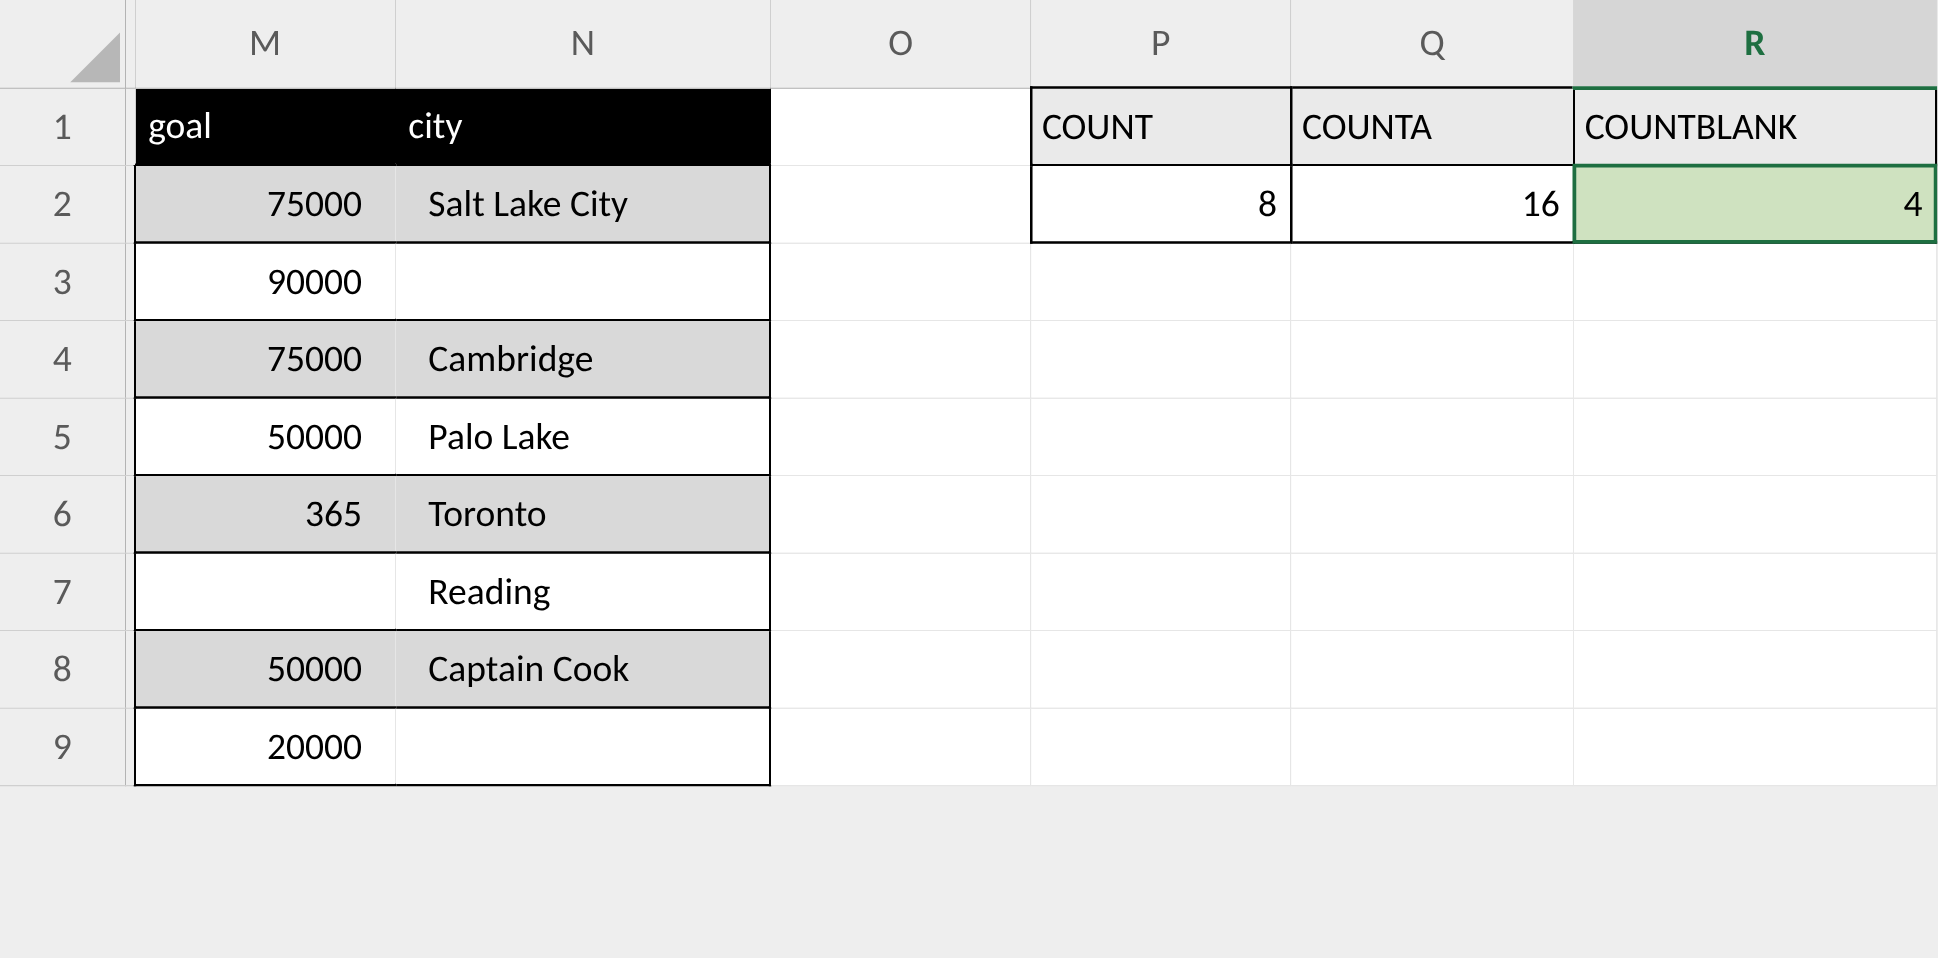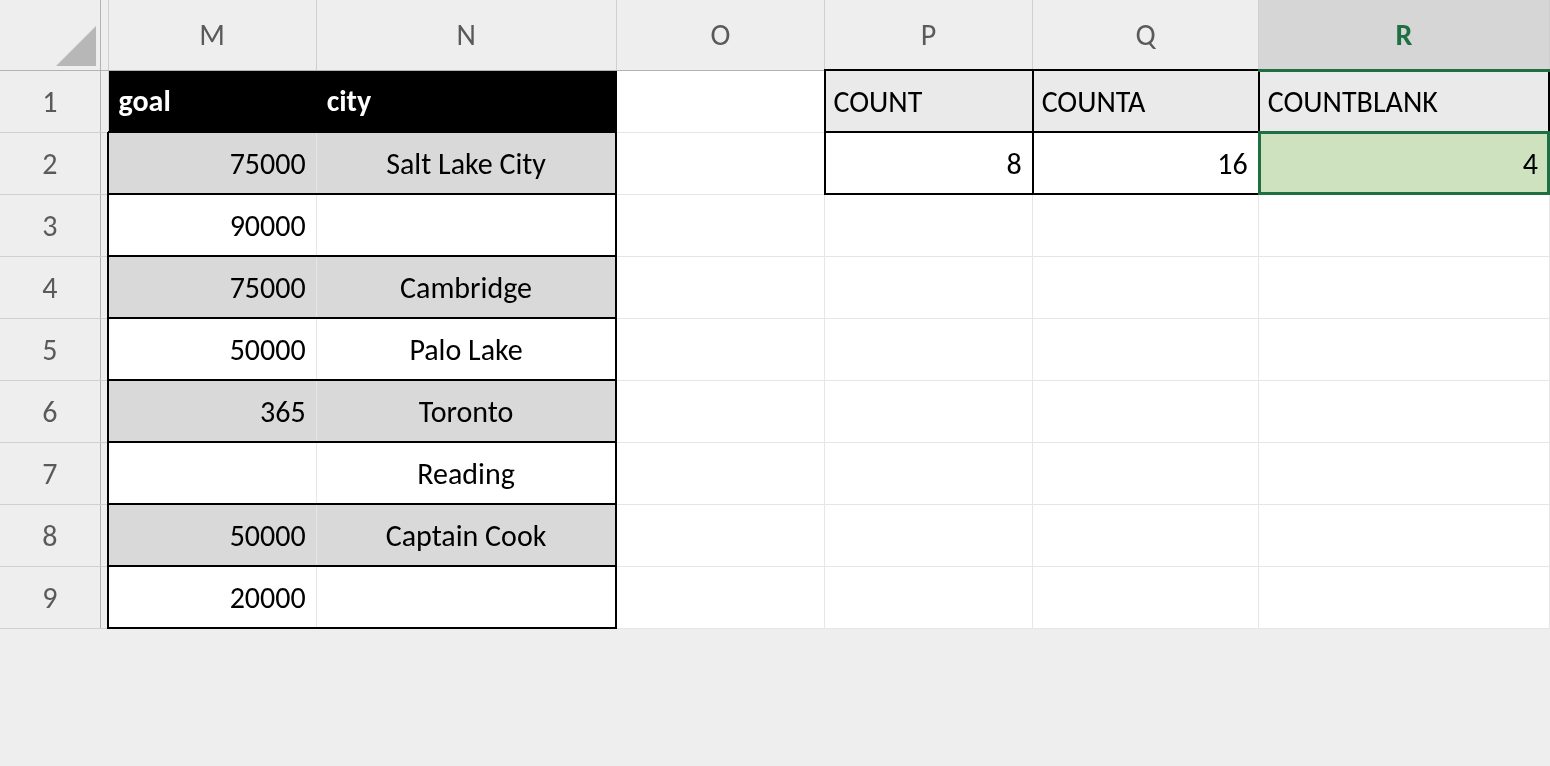--- a/index.html
+++ b/index.html
@@ -88,34 +88,34 @@
   
   .body td.cell {
     background: #ffffff;
     border: 1px solid #e6e6e6;
   }
 
   
   .tblhdr {
     background: #000 !important;
     color: #fff;
-    font-weight: 700;
+    font-weight: 400;
     padding-left: 10px;
     text-align: left;
     border: 1px solid #000 !important;
   }
 
   
   .dM, .dN {
     border-top: 2px solid #000 !important;
     border-bottom: 2px solid #000 !important;
-    padding: 0 10px;
+    padding: 0 26px;
   }
   .dM { text-align: right; border-left: 2px solid #000 !important; }
-  .dN { text-align: center;  border-right: 2px solid #000 !important; }
+  .dN { text-align: left;  border-right: 2px solid #000 !important; }
   .shade { background: #d9d9d9 !important; }
 
   
   .fnlabel {
     border: 2px solid #000 !important;
     background: #eaeaea !important;
     padding-left: 8px;
     text-align: left;
     margin-top: 27px;
   }

